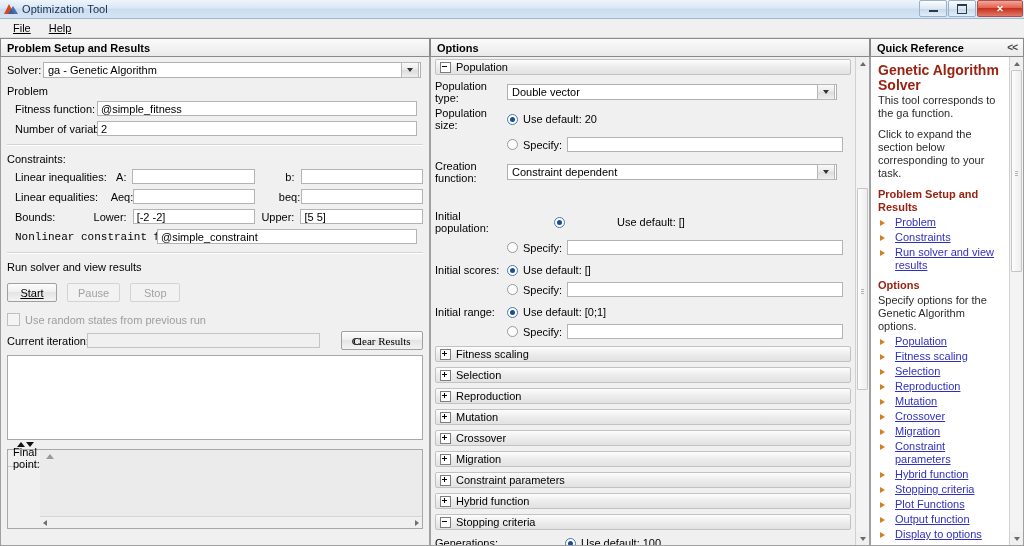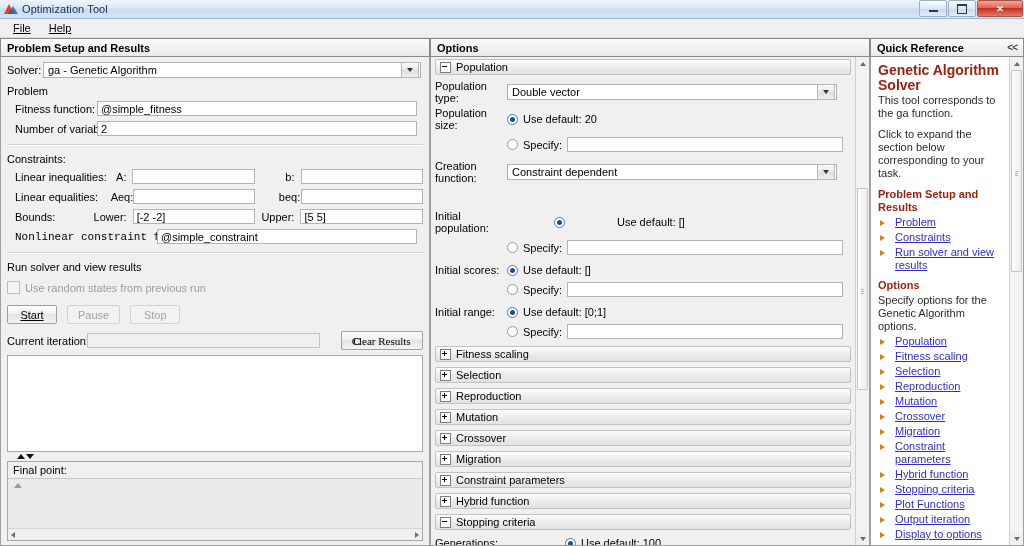--- a/index.html
+++ b/index.html
@@ -87,21 +87,21 @@
     font-size:11px;color:#000;display:inline-flex;align-items:center;justify-content:center;
     box-sizing:border-box;font-family:"Liberation Sans",sans-serif;
   }
   .btn.dis{color:#a2a2a2;border:1px solid #d3d3d3;background:#f2f2f2;}
   .btn u{text-decoration:underline;}
 
   .resultsbox{flex:1 1 auto;background:#fff;border:1px solid #a8a8a8;min-height:0;}
   .splitter{height:9px;display:flex;align-items:center;padding-left:10px;gap:1px;}
   .sp-up{width:0;height:0;border-left:4px solid transparent;border-right:4px solid transparent;border-bottom:5px solid #111;}
   .sp-dn{width:0;height:0;border-left:4px solid transparent;border-right:4px solid transparent;border-top:5px solid #111;}
-  .finalwrap{flex:0 0 78px;border:1px solid #a8a8a8;background:#f0f0f0;display:flex;flex-direction:column;margin-bottom:4px;text-align:center;}
+  .finalwrap{flex:0 0 78px;border:1px solid #a8a8a8;background:#f0f0f0;display:flex;flex-direction:row;margin-bottom:16px;}
   .finalhead{height:16px;flex:0 0 16px;font-size:11px;padding-left:5px;display:flex;align-items:center;
              background:#f0f0f0;border-bottom:1px solid #c8c8c8;}
   .finalbody{flex:1 1 auto;background:#ebebeb;position:relative;}
   .fp-up{position:absolute;left:6px;top:4px;width:0;height:0;border-left:4px solid transparent;border-right:4px solid transparent;border-bottom:5px solid #9a9a9a;}
   .hscroll{position:absolute;left:0;right:0;bottom:0;height:12px;background:#f0f0f0;border-top:1px solid #d4d4d4;display:flex;justify-content:space-between;align-items:center;padding:0 3px;box-sizing:border-box;}
   .hs-l{width:0;height:0;border-top:3px solid transparent;border-bottom:3px solid transparent;border-right:4px solid #6f6f6f;}
   .hs-r{width:0;height:0;border-top:3px solid transparent;border-bottom:3px solid transparent;border-left:4px solid #6f6f6f;}
 
   
   .optscroll{position:absolute;inset:0;overflow:hidden;display:flex;}
@@ -233,35 +233,35 @@
 
           <div class="row">
             <span class="lbl" style="width:150px;padding-left:8px;box-sizing:border-box;font-family:Liberation Mono, monospace;">Nonlinear constraint function:</span>
             <div class="inp" style="width:260px;">@simple_constraint</div>
           </div>
 
           <div class="hr"></div>
 
           <div class="sectlabel">Run solver and view results</div>
 
+          <div class="row" style="gap:10px;margin-top:6px;margin-bottom:7px;">
+            <div class="btn">
+                <span><u>Start</u></span>
+              </div>
+            <div class="btn dis">
+                <span>Pause</span>
+              </div>
+            <div class="btn dis">
+                <span>Stop</span>
+              </div>
+          </div>
+
           <div class="row" style="margin-top:4px;">
             <span class="chk"></span>
             <span class="lbl" style="color:#9d9d9d;">Use random states from previous run</span>
-          </div>
-
-          <div class="row" style="gap:10px;margin-top:6px;margin-bottom:7px;">
-            <div class="btn">
-                <span><u>Start</u></span>
-              </div>
-            <div class="btn dis">
-                <span>Pause</span>
-              </div>
-            <div class="btn dis">
-                <span>Stop</span>
-              </div>
           </div>
 
           <div class="row">
             <span class="lbl" style="width:80px;">Current iteration:</span>
             <div class="inp ro" style="width:255px;"></div>
             <div class="btn" style="margin-left:21px;width:88px;font-family:Liberation Serif, serif;">
                 <span><u style="text-decoration:none;">C</u><span style="margin-left:-9px;">Clear Results</span></span>
               </div>
           </div>
 
@@ -501,21 +501,21 @@
             <div class="qr-link">
                 <span class="qr-bullet"></span>
                 <span class="qr-a">Stopping criteria</span>
               </div>
             <div class="qr-link">
                 <span class="qr-bullet"></span>
                 <span class="qr-a">Plot Functions</span>
               </div>
             <div class="qr-link">
                 <span class="qr-bullet"></span>
-                <span class="qr-a">Output iteration</span>
+                <span class="qr-a">Output function</span>
               </div>
             <div class="qr-link">
                 <span class="qr-bullet"></span>
                 <span class="qr-a">Display to options</span>
               </div>
           </div>
           <div class="vscroll">
             <div class="vs-btn">
                 <span class="vs-up"></span>
               </div>

